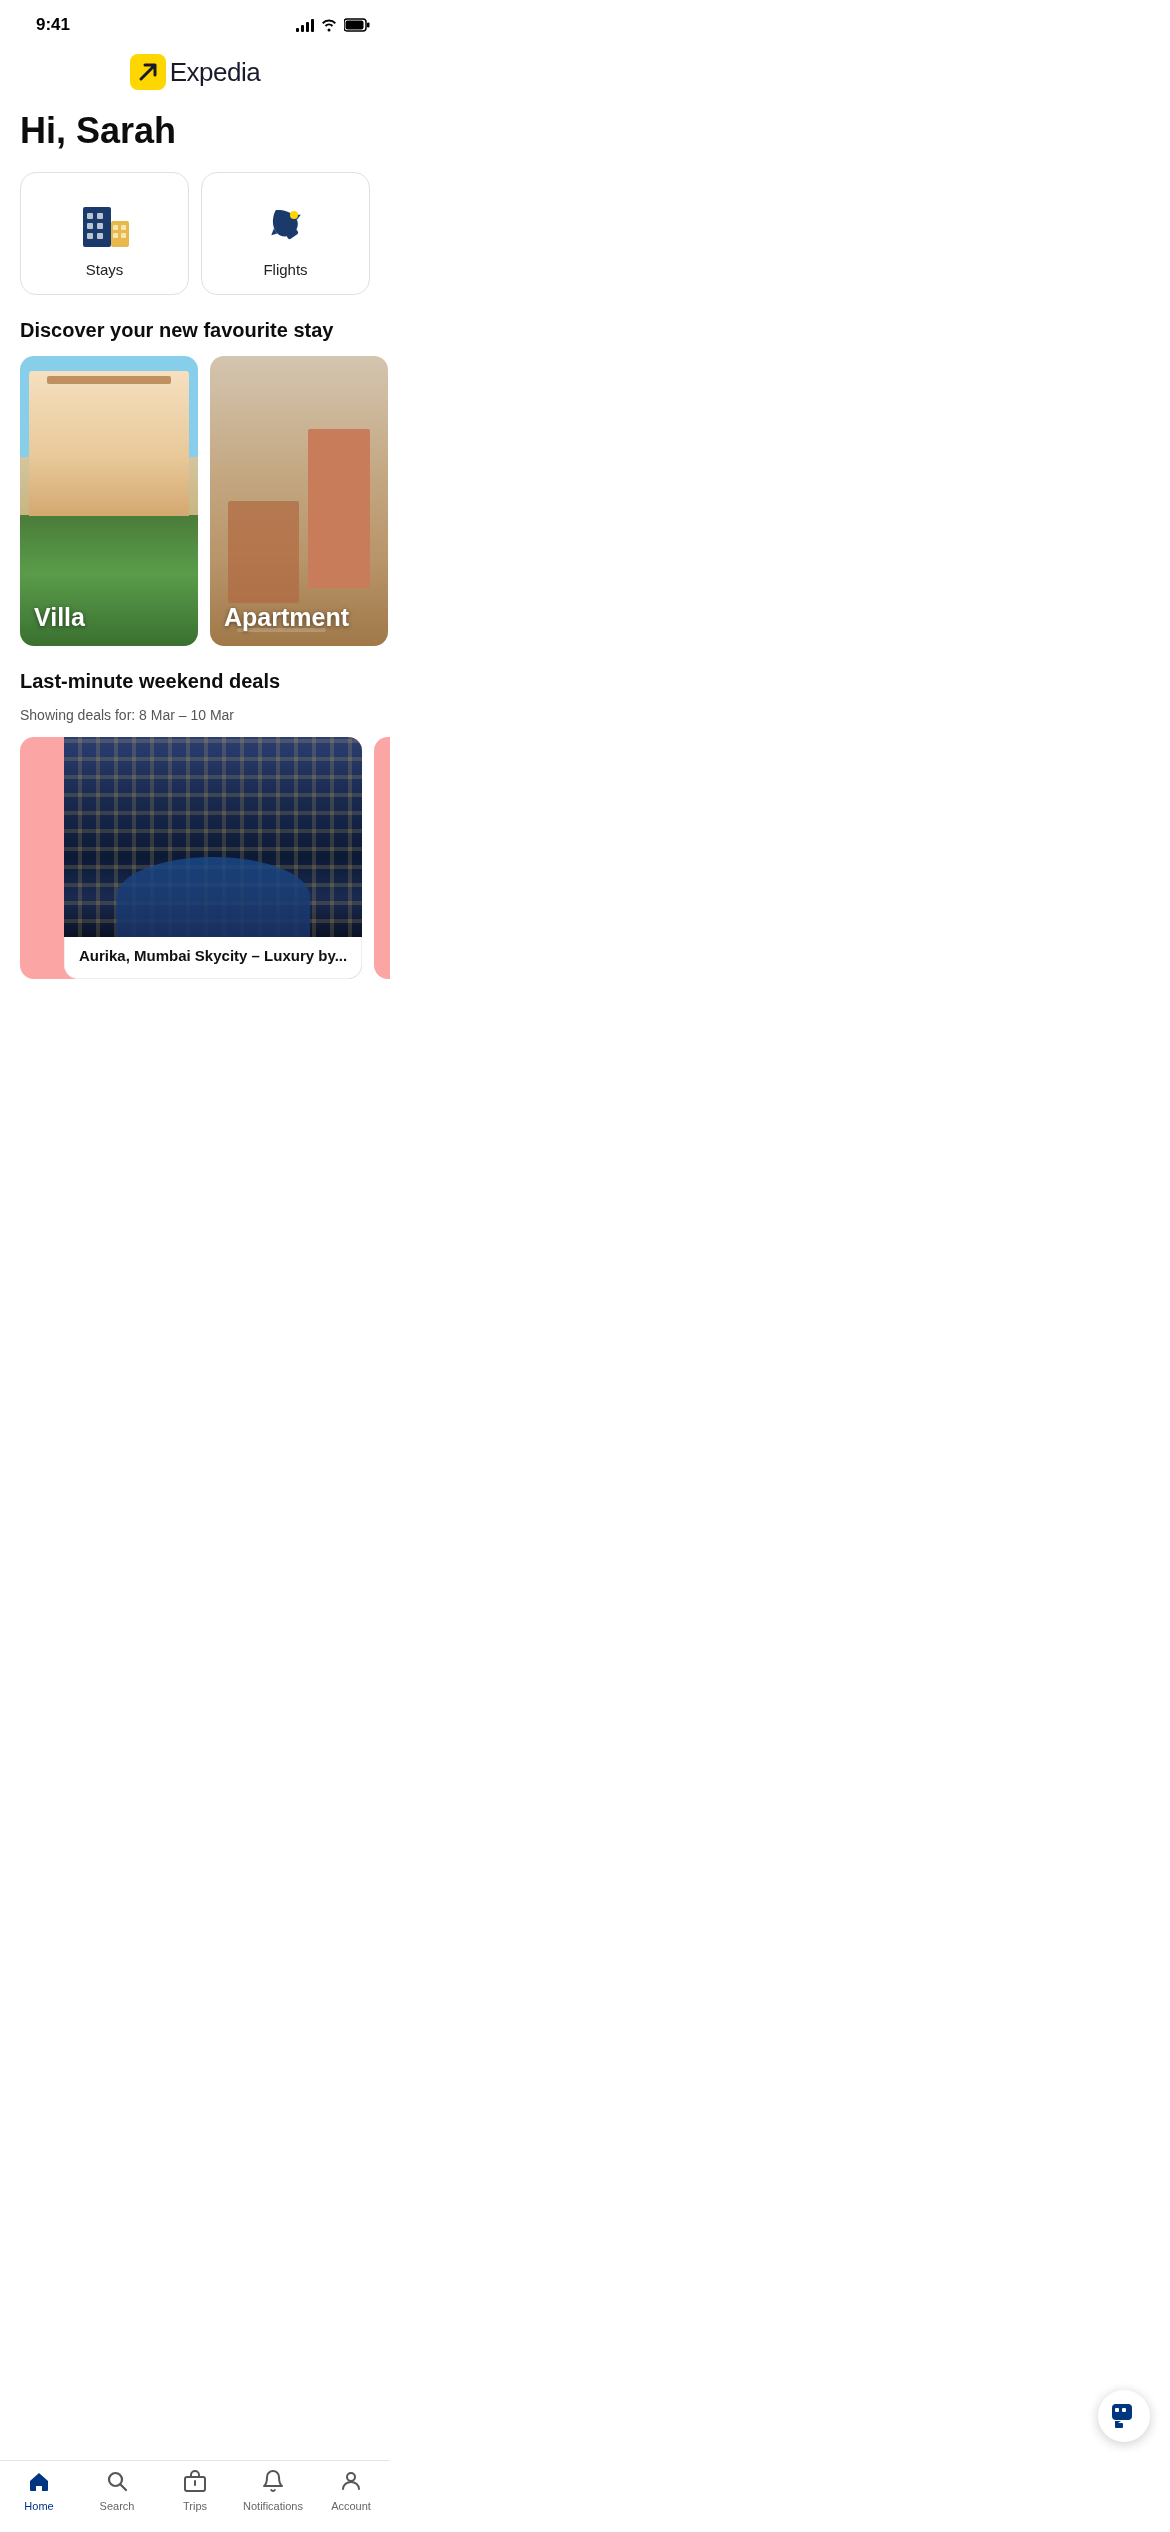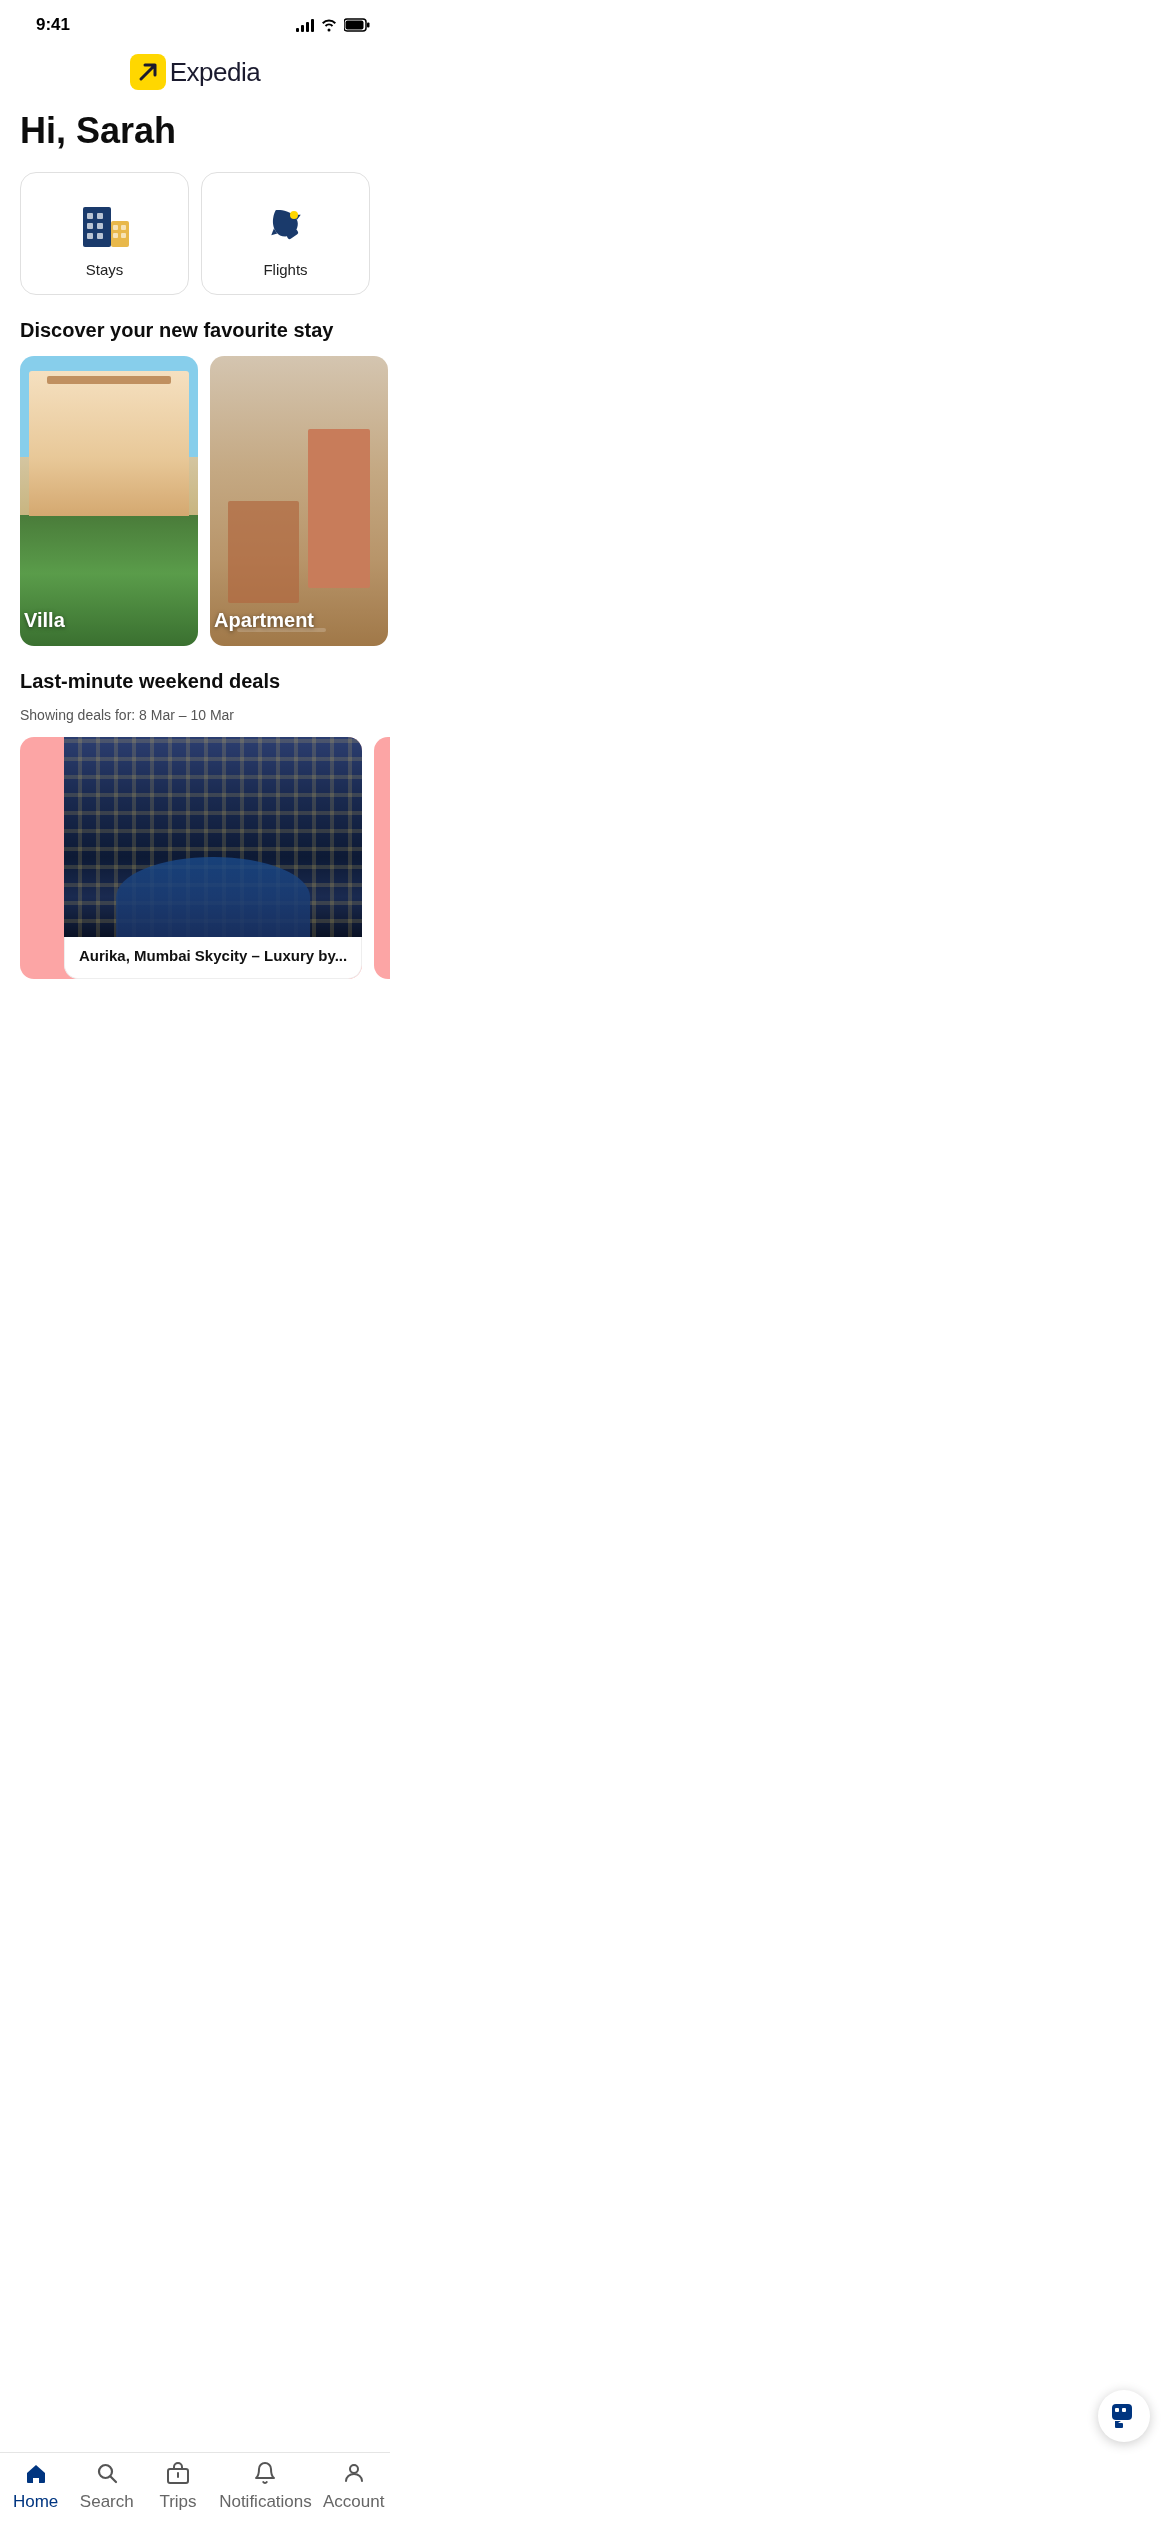--- a/index.html
+++ b/index.html
@@ -133,23 +133,23 @@
       height: 290px;
       border-radius: 14px;
       overflow: hidden;
       position: relative;
       flex-shrink: 0;
       cursor: pointer;
     }
     .stay-card-label {
       position: absolute;
       bottom: 14px;
-      left: 4px;
+      left: 14px;
       color: #fff;
-      font-size: 20px;
+      font-size: 25px;
       font-weight: 700;
       text-shadow: 0 1px 4px rgba(0,0,0,0.5);
     }
 
     
     .deals-section {
       padding: 8px 20px 0;
     }
     .deals-subtitle {
       font-size: 14px;
@@ -230,21 +230,21 @@
       align-items: center;
       gap: 3px;
       cursor: pointer;
       min-width: 60px;
     }
     .nav-icon {
       font-size: 22px;
       line-height: 1;
     }
     .nav-label {
-      font-size: 17px;
+      font-size: 11px;
       color: #666;
     }
     .nav-item.active .nav-label { color: #003580; }
     .nav-item.active .nav-icon { color: #003580; }
 
     
     .content-area {
       padding-bottom: 90px;
     }
   </style>

